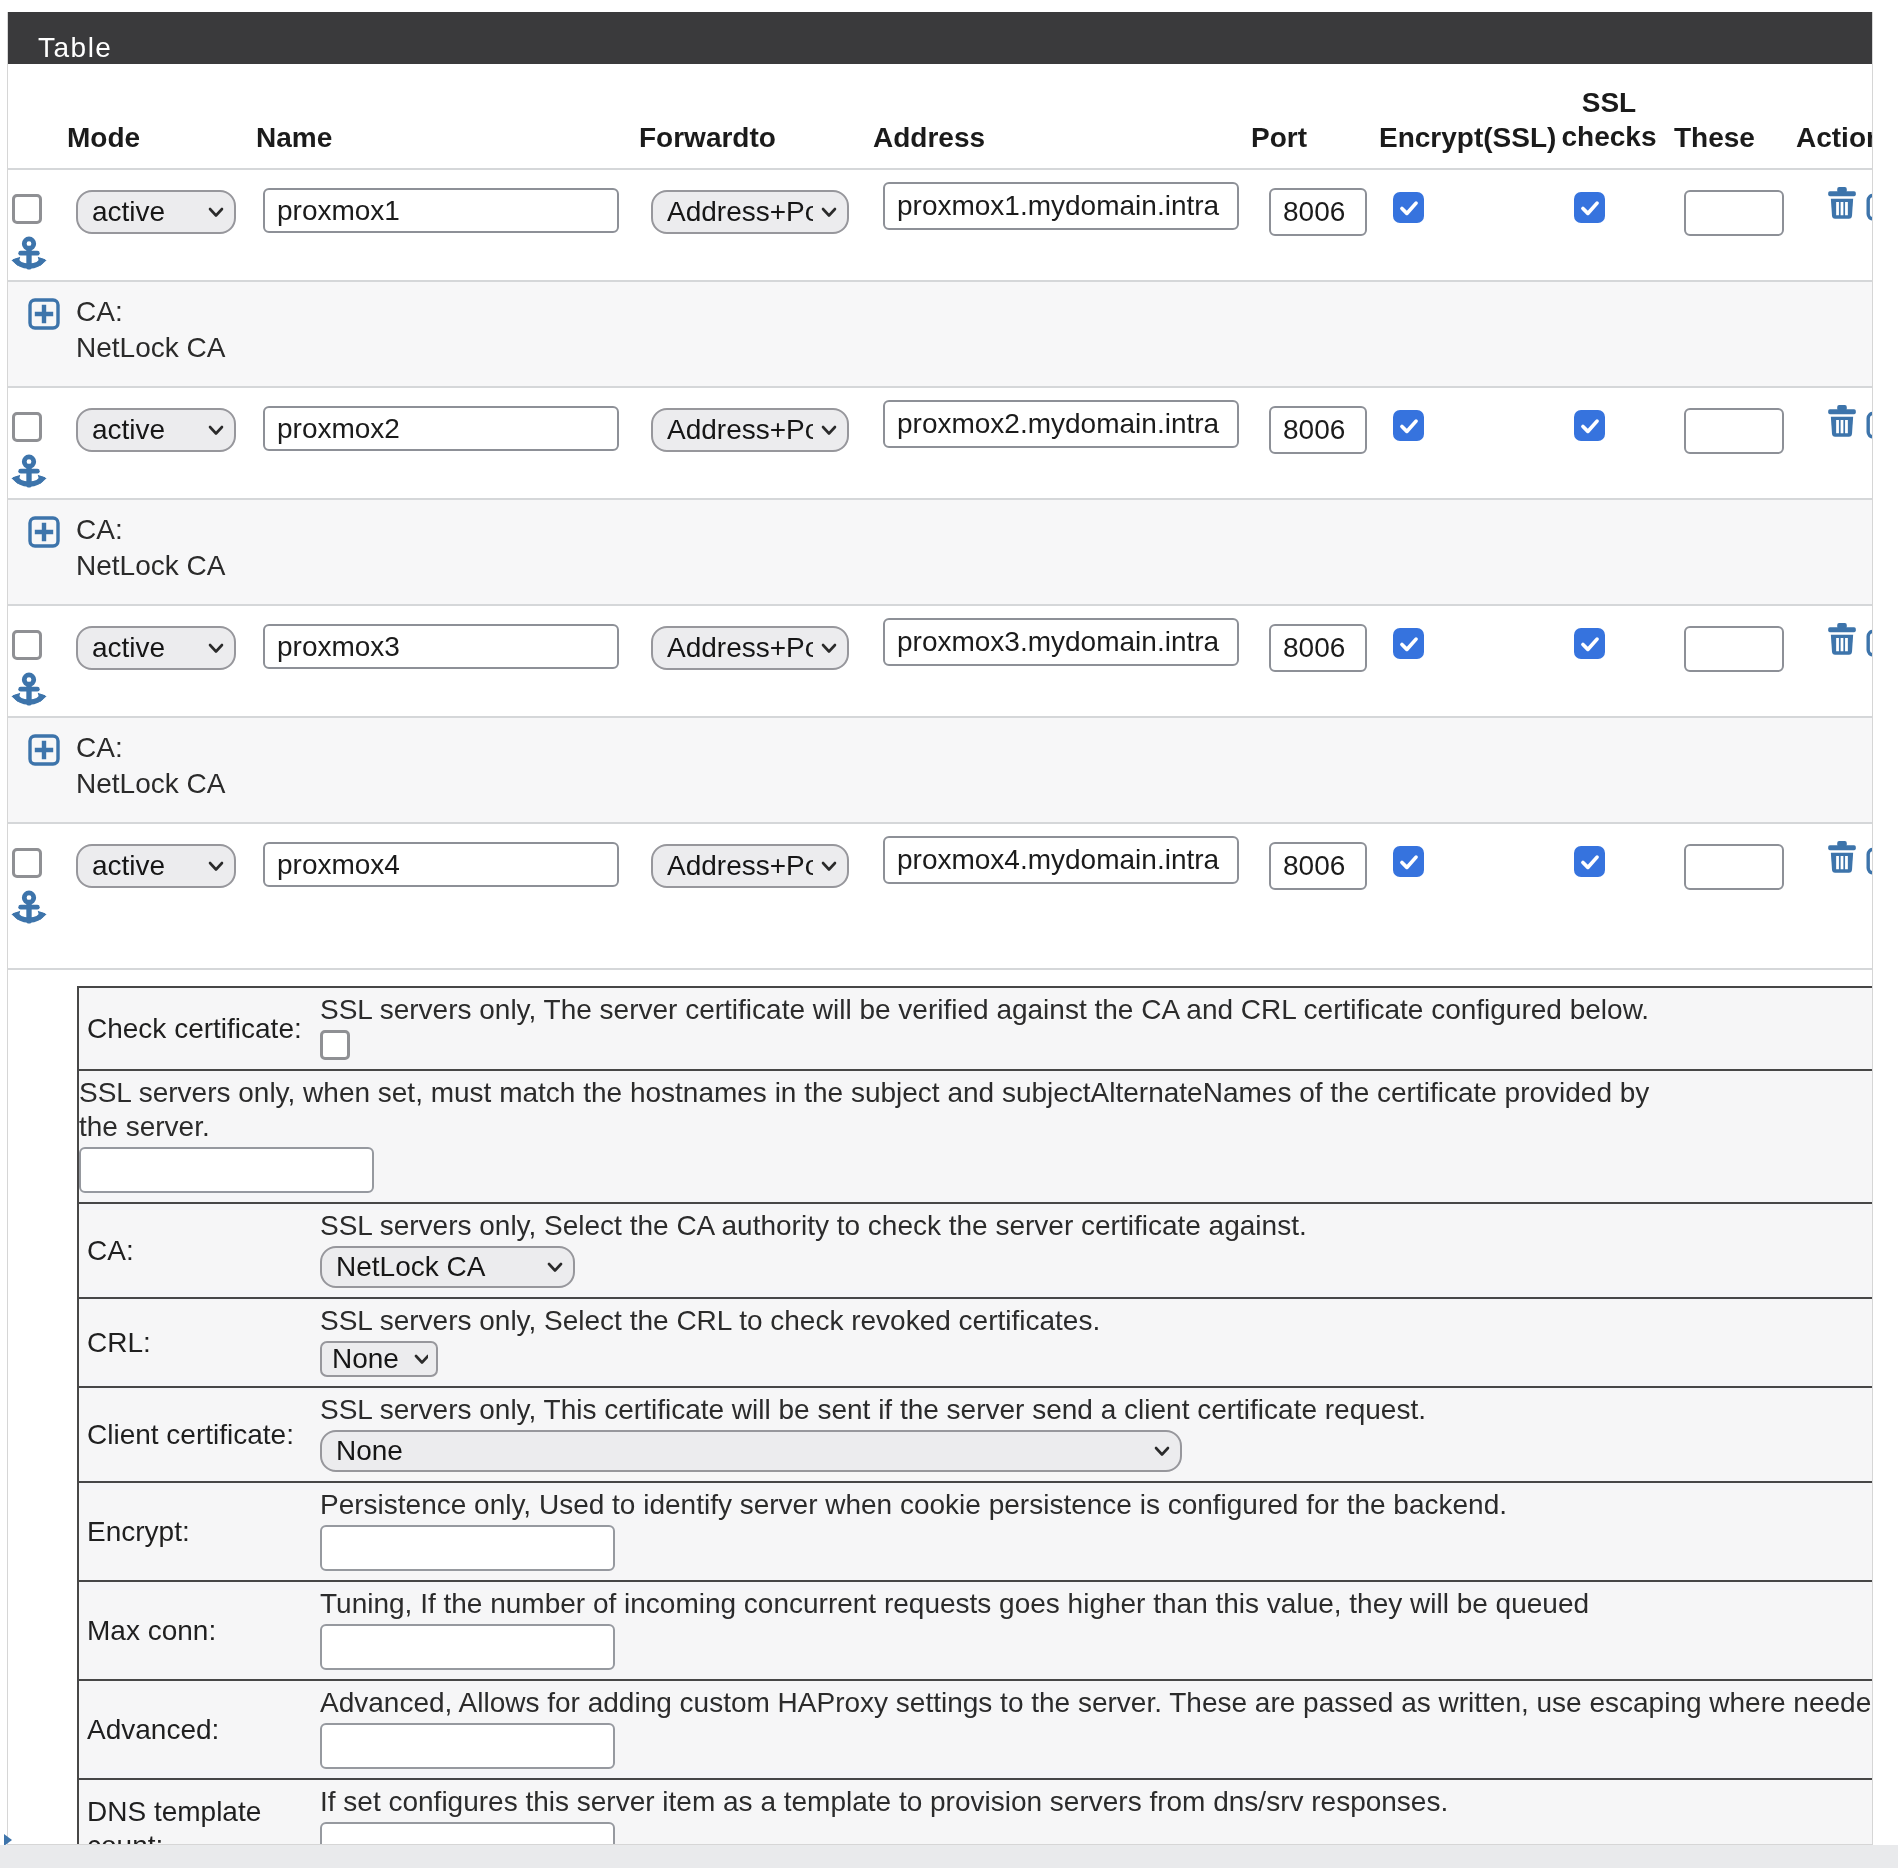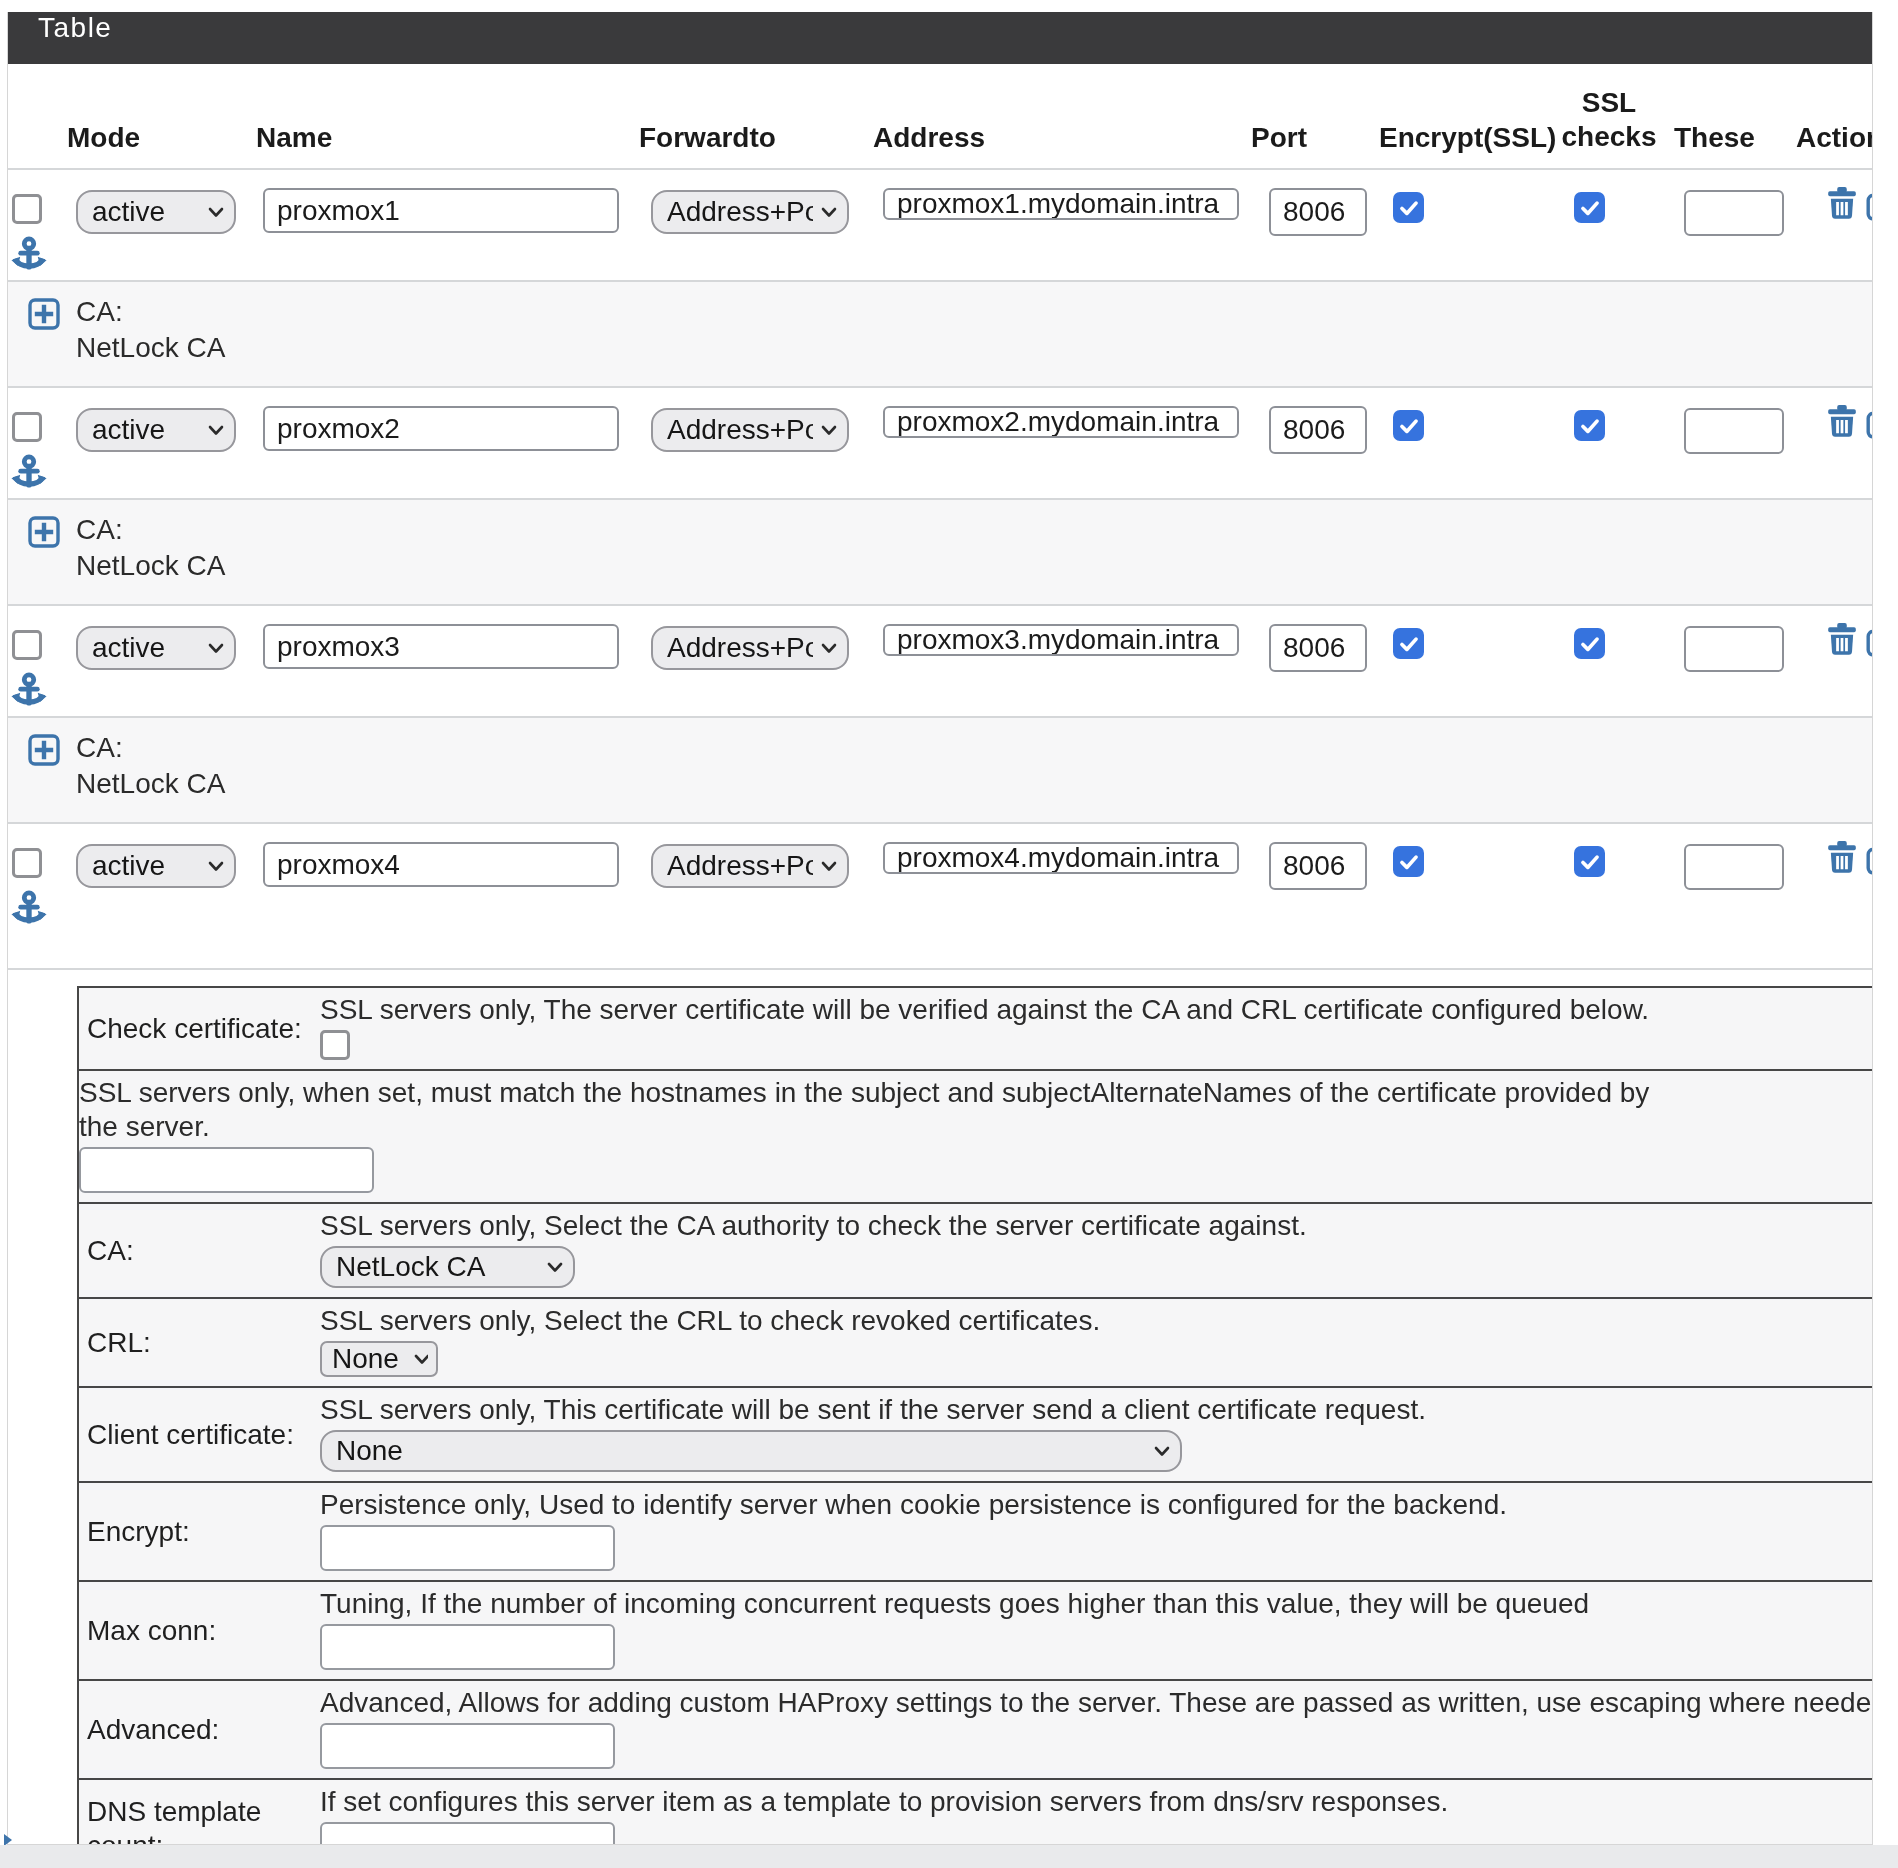--- a/index.html
+++ b/index.html
@@ -13,21 +13,21 @@
   }
   .card {
     position: absolute; left: 7px; top: 12px;
     width: 1866px; height: 1833px;
     background: #fff;
     border: 1px solid #d6d6d6; border-top: none;
     overflow: hidden;
   }
   .titlebar {
     height: 52px; background: #3a3a3c; color: #fff;
-    display: flex; align-items: flex-start;
+    display: flex; align-items: flex-end;
     padding-left: 30px; font-size: 28px; letter-spacing: 1.5px;
   }
   .inner { position: relative; width: 2060px; background: #fff; }
 
   
   .thead { position: relative; height: 104px; font-size: 28px; font-weight: bold; color: #1b1b1b; background:#fff; }
   .h { position: absolute; bottom: 14px; white-space: nowrap; }
   .h-mode   { left: 59px; }
   .h-name   { left: 248px; }
   .h-fwd    { left: 631px; }
@@ -41,21 +41,21 @@
   
   .trow { position: relative; height: 112px; background: #fff; border-top: 2px solid #d5d7d9; }
   .trow-tall { height: 148px; border-bottom: 2px solid #d5d7d9; }
   .carow { position: relative; height: 106px; background: #f7f7f8; border-top: 2px solid #d5d7d9; }
 
   .pos-rowcheck { position:absolute; left: 4px;    top: 24px; }
   .pos-anchor   { position:absolute; left: 2px;    top: 66px; width:38px; height:38px; }
   .pos-mode     { position:absolute; left: 68px;   top: 20px; width: 160px; height: 44px; }
   .pos-name     { position:absolute; left: 255px;  top: 18px; width: 356px; height: 45px; }
   .pos-fwd      { position:absolute; left: 643px;  top: 20px; width: 198px; height: 44px; }
-  .pos-addr     { position:absolute; left: 875px;  top: 18px; width: 356px; height: 32px; }
+  .pos-addr     { position:absolute; left: 875px;  top: 12px; width: 356px; height: 48px; }
   .pos-port     { position:absolute; left: 1261px; top: 18px; width: 98px;  height: 48px; }
   .pos-enc      { position:absolute; left: 1385px; top: 22px; }
   .pos-sslc     { position:absolute; left: 1566px; top: 22px; }
   .pos-weight   { position:absolute; left: 1676px; top: 20px; width: 100px; height: 46px; }
   .pos-trash    { position:absolute; left: 1818px; top: 16px; width: 32px; height: 36px; }
   .pos-copy     { position:absolute; left: 1858px; top: 17px; width: 32px; height: 34px; }
 
   
   .ti {
     border: 2px solid #8d9097; border-radius: 6px; background: #fff;

